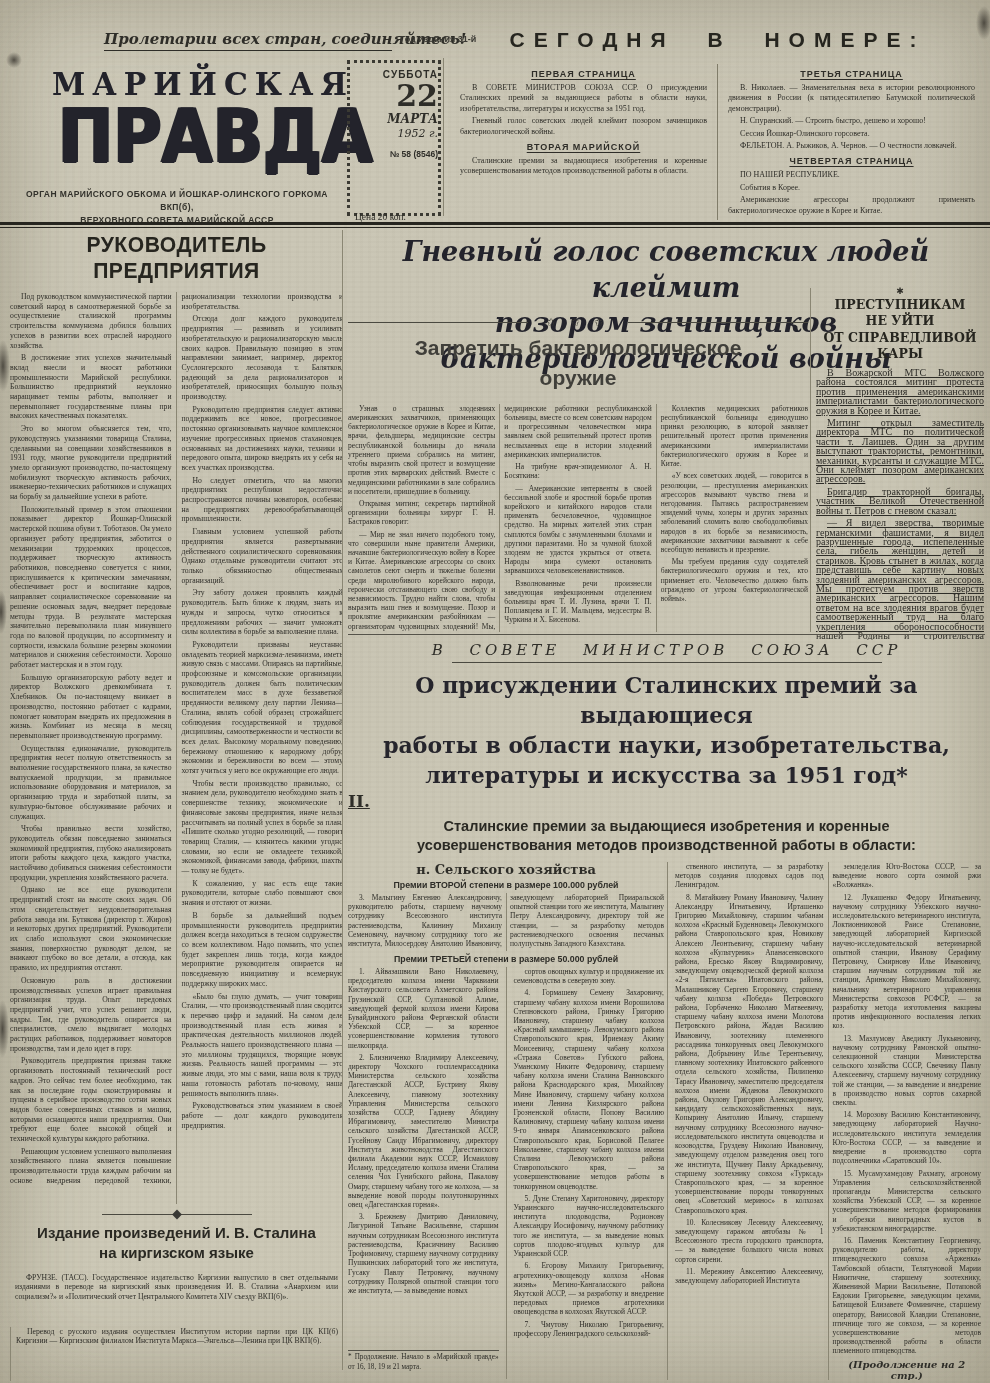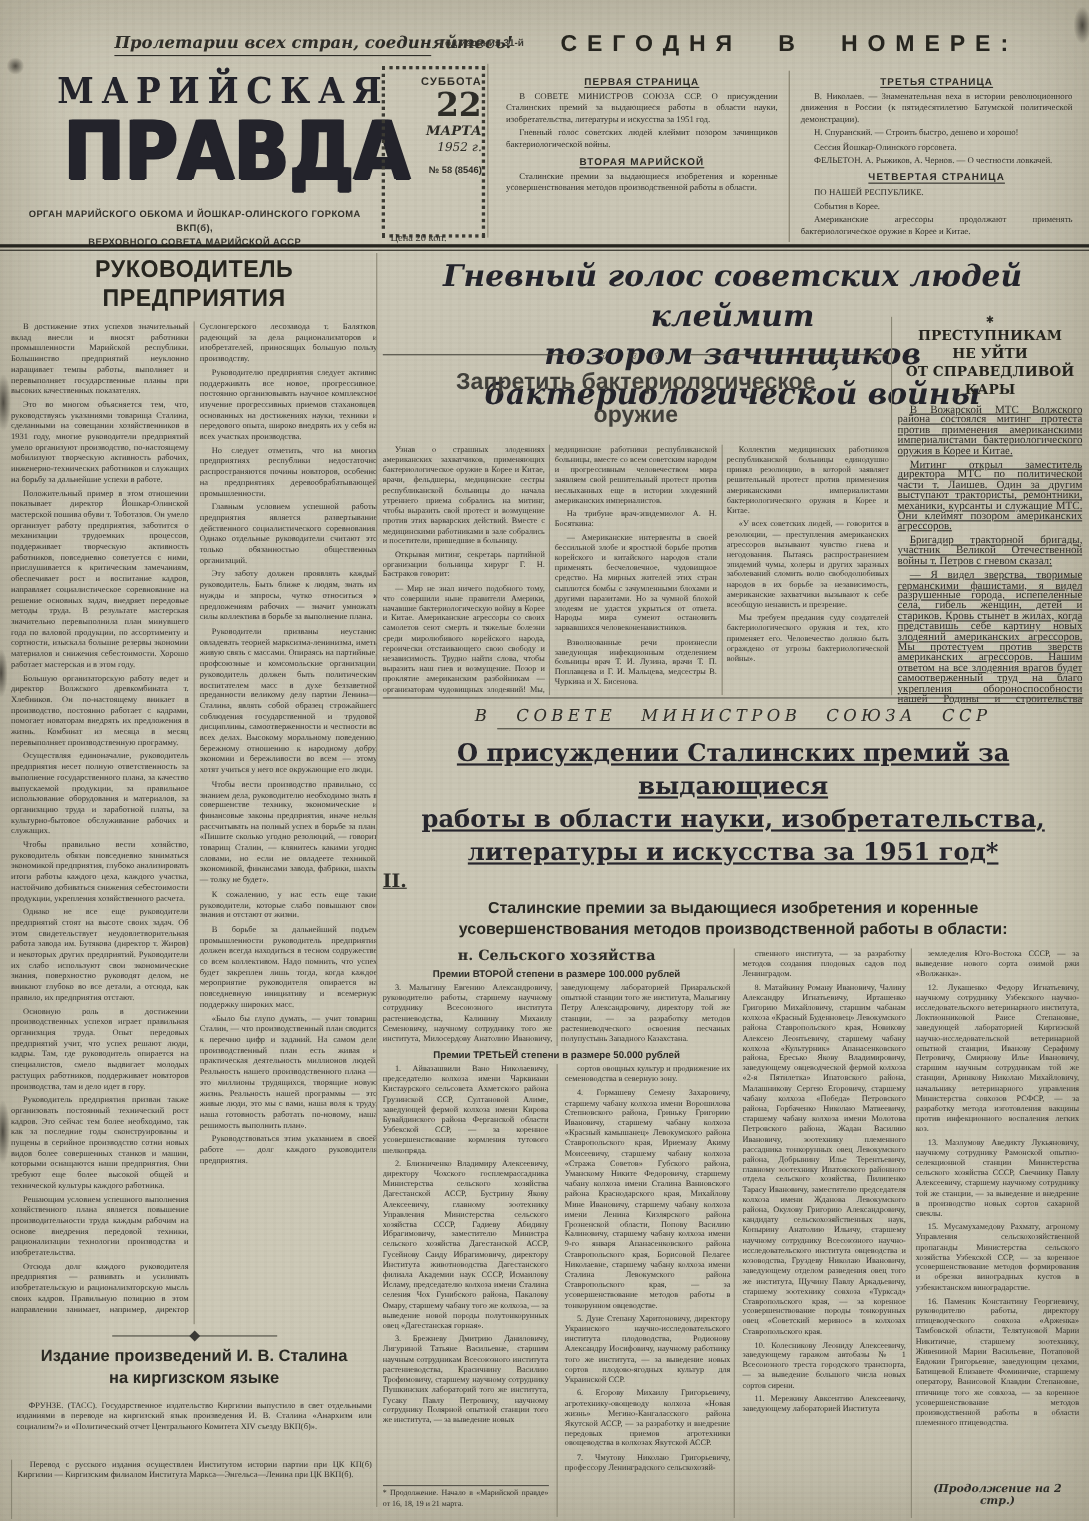--- a/index.html
+++ b/index.html
@@ -75,21 +75,21 @@
   .criminals{position:absolute;left:816px;top:286px;width:168px;}
   .crim-star{text-align:center;font-size:9px;margin-bottom:1px;}
   .crim-title{text-align:center;font:bold 12.5px "DejaVu Serif",serif;line-height:1.3;color:#26251f;}
   .crim-body{margin-top:6px;height:272px;overflow:hidden;font-size:10px;line-height:9.4px;text-align:justify;text-decoration:underline;}
   .right-hrule{position:absolute;left:348px;top:634px;width:637px;height:1px;background:#55534a;}
 
   
   .council{position:absolute;left:348px;top:641px;width:637px;}
   .kicker{text-align:center;font:italic 15px "DejaVu Serif",serif;letter-spacing:4px;word-spacing:14px;color:#2e2d28;}
   .kicker-underline{width:430px;margin:3px auto 7px;border-bottom:1px solid #4a4940;}
-  .c-headline{text-align:center;font:bold 22px "DejaVu Serif",serif;line-height:30px;color:#26252c;text-decoration:underline;}
+  .c-headline{text-align:center;font:bold 22px "DejaVu Serif",serif;line-height:30px;color:#26252c;}
   .c-part{text-align:left;font:bold 17px "DejaVu Serif",serif;line-height:22px;text-decoration:underline;}
   .c-subhead{text-align:center;font:bold 14.5px "Liberation Sans",sans-serif;line-height:19px;margin-top:5px;color:#2a2923;}
   .prize-zone{display:flex;margin-top:7px;height:518px;overflow:hidden;}
   .pz-left{width:316px;}
   .pz-sep{width:1px;background:#8a8673;margin:0 3px;}
   .pz-right{flex:1;display:flex;}
   .pz-section{text-align:center;font:bold 13px "DejaVu Serif",serif;margin:0 0 3px;}
   .pz-h{text-align:center;font:bold 8.8px "Liberation Sans",sans-serif;margin:3px 0 3px;}
   .pz-cols2{height:58px;column-count:2;column-gap:8px;column-rule:1px solid #8a8673;
     font-size:7.5px;line-height:9.2px;text-align:justify;overflow:hidden;}
@@ -159,20 +159,21 @@
           <p class="today-item">Американские агрессоры продолжают применять бактериологическое оружие в Корее и Китае.</p>
         </div>
     </div>
   </div>
   <div class="mast-rule-a"></div>
   <div class="mast-rule-b"></div>
 
   <div class="editorial">
     <div class="ed-title">РУКОВОДИТЕЛЬ ПРЕДПРИЯТИЯ</div>
     <div class="ed-body">
+        <p class="para">Под руководством коммунистической партии советский народ в самоотверженной борьбе за осуществление сталинской программы строительства коммунизма добился больших успехов в развитии всех отраслей народного хозяйства.</p>
         <p class="para">В достижение этих успехов значительный вклад внесли и вносят работники промышленности Марийской республики. Большинство предприятий неуклонно наращивает темпы работы, выполняет и перевыполняет государственные планы при высоких качественных показателях.</p>
         <p class="para">Это во многом объясняется тем, что, руководствуясь указаниями товарища Сталина, сделанными на совещании хозяйственников в 1931 году, многие руководители предприятий умело организуют производство, по-настоящему мобилизуют творческую активность рабочих, инженерно-технических работников и служащих на борьбу за дальнейшие успехи в работе.</p>
         <p class="para">Положительный пример в этом отношении показывает директор Йошкар-Олинской мастерской пошива обуви т. Тоботазов. Он умело организует работу предприятия, заботится о механизации трудоемких процессов, поддерживает творческую активность работников, повседневно советуется с ними, прислушивается к критическим замечаниям, обеспечивает рост и воспитание кадров, направляет социалистическое соревнование на решение основных задач, внедряет передовые методы труда. В результате мастерская значительно перевыполнила план минувшего года по валовой продукции, по ассортименту и сортности, изыскала большие резервы экономии материалов и снижения себестоимости. Хорошо работает мастерская и в этом году.</p>
         <p class="para">Большую организаторскую работу ведет и директор Волжского древкомбината т. Хлебников. Он по-настоящему вникает в производство, постоянно работает с кадрами, помогает новаторам внедрять их предложения в жизнь. Комбинат из месяца в месяц перевыполняет производственную программу.</p>
         <p class="para">Осуществляя единоначалие, руководитель предприятия несет полную ответственность за выполнение государственного плана, за качество выпускаемой продукции, за правильное использование оборудования и материалов, за организацию труда и заработной платы, за культурно-бытовое обслуживание рабочих и служащих.</p>
         <p class="para">Чтобы правильно вести хозяйство, руководитель обязан повседневно заниматься экономикой предприятия, глубоко анализировать итоги работы каждого цеха, каждого участка, настойчиво добиваться снижения себестоимости продукции, укрепления хозяйственного расчета.</p>
         <p class="para">Однако не все еще руководители предприятий стоят на высоте своих задач. Об этом свидетельствует неудовлетворительная работа завода им. Бутякова (директор т. Жиров) и некоторых других предприятий. Руководители их слабо используют свои экономические знания, поверхностно руководят делом, не вникают глубоко во все детали, а отсюда, как правило, их предприятия отстают.</p>
         <p class="para">Основную роль в достижении производственных успехов играет правильная организация труда. Опыт передовых предприятий учит, что успех решают люди, кадры. Там, где руководитель опирается на специалистов, смело выдвигает молодых растущих работников, поддерживает новаторов производства, там и дело идет в гору.</p>
         <p class="para">Руководитель предприятия призван также организовать постоянный технический рост кадров. Это сейчас тем более необходимо, так как за последние годы сконструированы и пущены в серийное производство сотни новых видов более совершенных станков и машин, которыми оснащаются наши предприятия. Они требуют еще более высокой общей и технической культуры каждого работника.</p>
         <p class="para">Решающим условием успешного выполнения хозяйственного плана является повышение производительности труда каждым рабочим на основе внедрения передовой техники, рационализации технологии производства и изобретательства.</p>
@@ -295,20 +296,21 @@
             <p class="para">ственного института, — за разработку методов создания плодовых садов под Ленинградом.</p>
             <p class="para">8. Матайкину Роману Ивановичу, Чалину Александру Игнатьевичу, Ирташенко Григорию Михайловичу, старшим чабанам колхоза «Красный Буденновец» Левокумского района Ставропольского края, Новикову Алексею Леонтьевичу, старшему чабану колхоза «Культурник» Апанасенковского района, Ересько Якову Владимировичу, заведующему овцеводческой фермой колхоза «2-я Пятилетка» Ипатовского района, Малашникову Сергею Егоровичу, старшему чабану колхоза «Победа» Петровского района, Горбаченко Николаю Матвеевичу, старшему чабану колхоза имени Молотова Петровского района, Жадан Василию Ивановичу, зоотехнику племенного рассадника тонкорунных овец Левокумского района, Добрынину Илье Терентьевичу, главному зоотехнику Ипатовского районного отдела сельского хозяйства, Пилипенко Тарасу Ивановичу, заместителю председателя колхоза имени Жданова Левокумского района, Окулову Григорию Александровичу, кандидату сельскохозяйственных наук, Копырину Анатолию Ильичу, старшему научному сотруднику Всесоюзного научно-исследовательского института овцеводства и козоводства, Груздеву Николаю Ивановичу, заведующему отделом разведения овец того же института, Щучину Павлу Аркадьевичу, старшему зоотехнику совхоза «Турксад» Ставропольского края, — за коренное усовершенствование породы тонкорунных овец «Советский меринос» в колхозах Ставропольского края.</p>
             <p class="para">10. Колесникову Леониду Алексеевичу, заведующему гаражом автобазы № 1 Всесоюзного треста городского транспорта, — за выведение большого числа новых сортов сирени.</p>
             <p class="para">11. Мережину Авксентию Алексеевичу, заведующему лабораторией Института</p>
           </div>
         <div class="pz4-col">
           <div>
               <p class="para">земледелия Юго-Востока СССР, — за выведение нового сорта озимой ржи «Волжанка».</p>
               <p class="para">12. Лукашенко Федору Игнатьевичу, научному сотруднику Узбекского научно-исследовательского ветеринарного института, Локтионниковой Раисе Степановне, заведующей лабораторией Киргизской научно-исследовательской ветеринарной опытной станции, Иванову Серафиму Петровичу, Смирнову Илье Ивановичу, старшим научным сотрудникам той же станции, Аринкову Николаю Михайловичу, начальнику ветеринарного управления Министерства совхозов РСФСР, — за разработку метода изготовления вакцины против инфекционного воспаления легких коз.</p>
               <p class="para">13. Мазлумову Аведикту Лукьяновичу, научному сотруднику Рамонской опытно-селекционной станции Министерства сельского хозяйства СССР, Свечнику Павлу Алексеевичу, старшему научному сотруднику той же станции, — за выведение и внедрение в производство новых сортов сахарной свеклы.</p>
+              <p class="para">14. Морозову Василию Константиновичу, заведующему лабораторией Научно-исследовательского института земледелия Юго-Востока СССР, — за выведение и внедрение в производство сорта подсолнечника «Саратовский 10».</p>
               <p class="para">15. Мусамухамедову Рахмату, агроному Управления сельскохозяйственной пропаганды Министерства сельского хозяйства Узбекской ССР, — за коренное усовершенствование методов формирования и обрезки виноградных кустов в узбекистанском виноградарстве.</p>
               <p class="para">16. Паменик Константину Георгиевичу, руководителю работы, директору птицеводческого совхоза «Арженка» Тамбовской области, Телятуновой Марии Никитичне, старшему зоотехнику, Живениной Марии Васильевне, Потаповой Евдокии Григорьевне, заведующим цехами, Батищевой Елизавете Фоминичне, старшему оператору, Ванисовой Клавдии Степановне, птичнице того же совхоза, — за коренное усовершенствование методов производственной работы в области племенного птицеводства.</p>
             </div>
           <p class="contnote">(Продолжение на 2 стр.)</p>
         </div>
       </div>
     </div>
   </div>
 </div>
 

